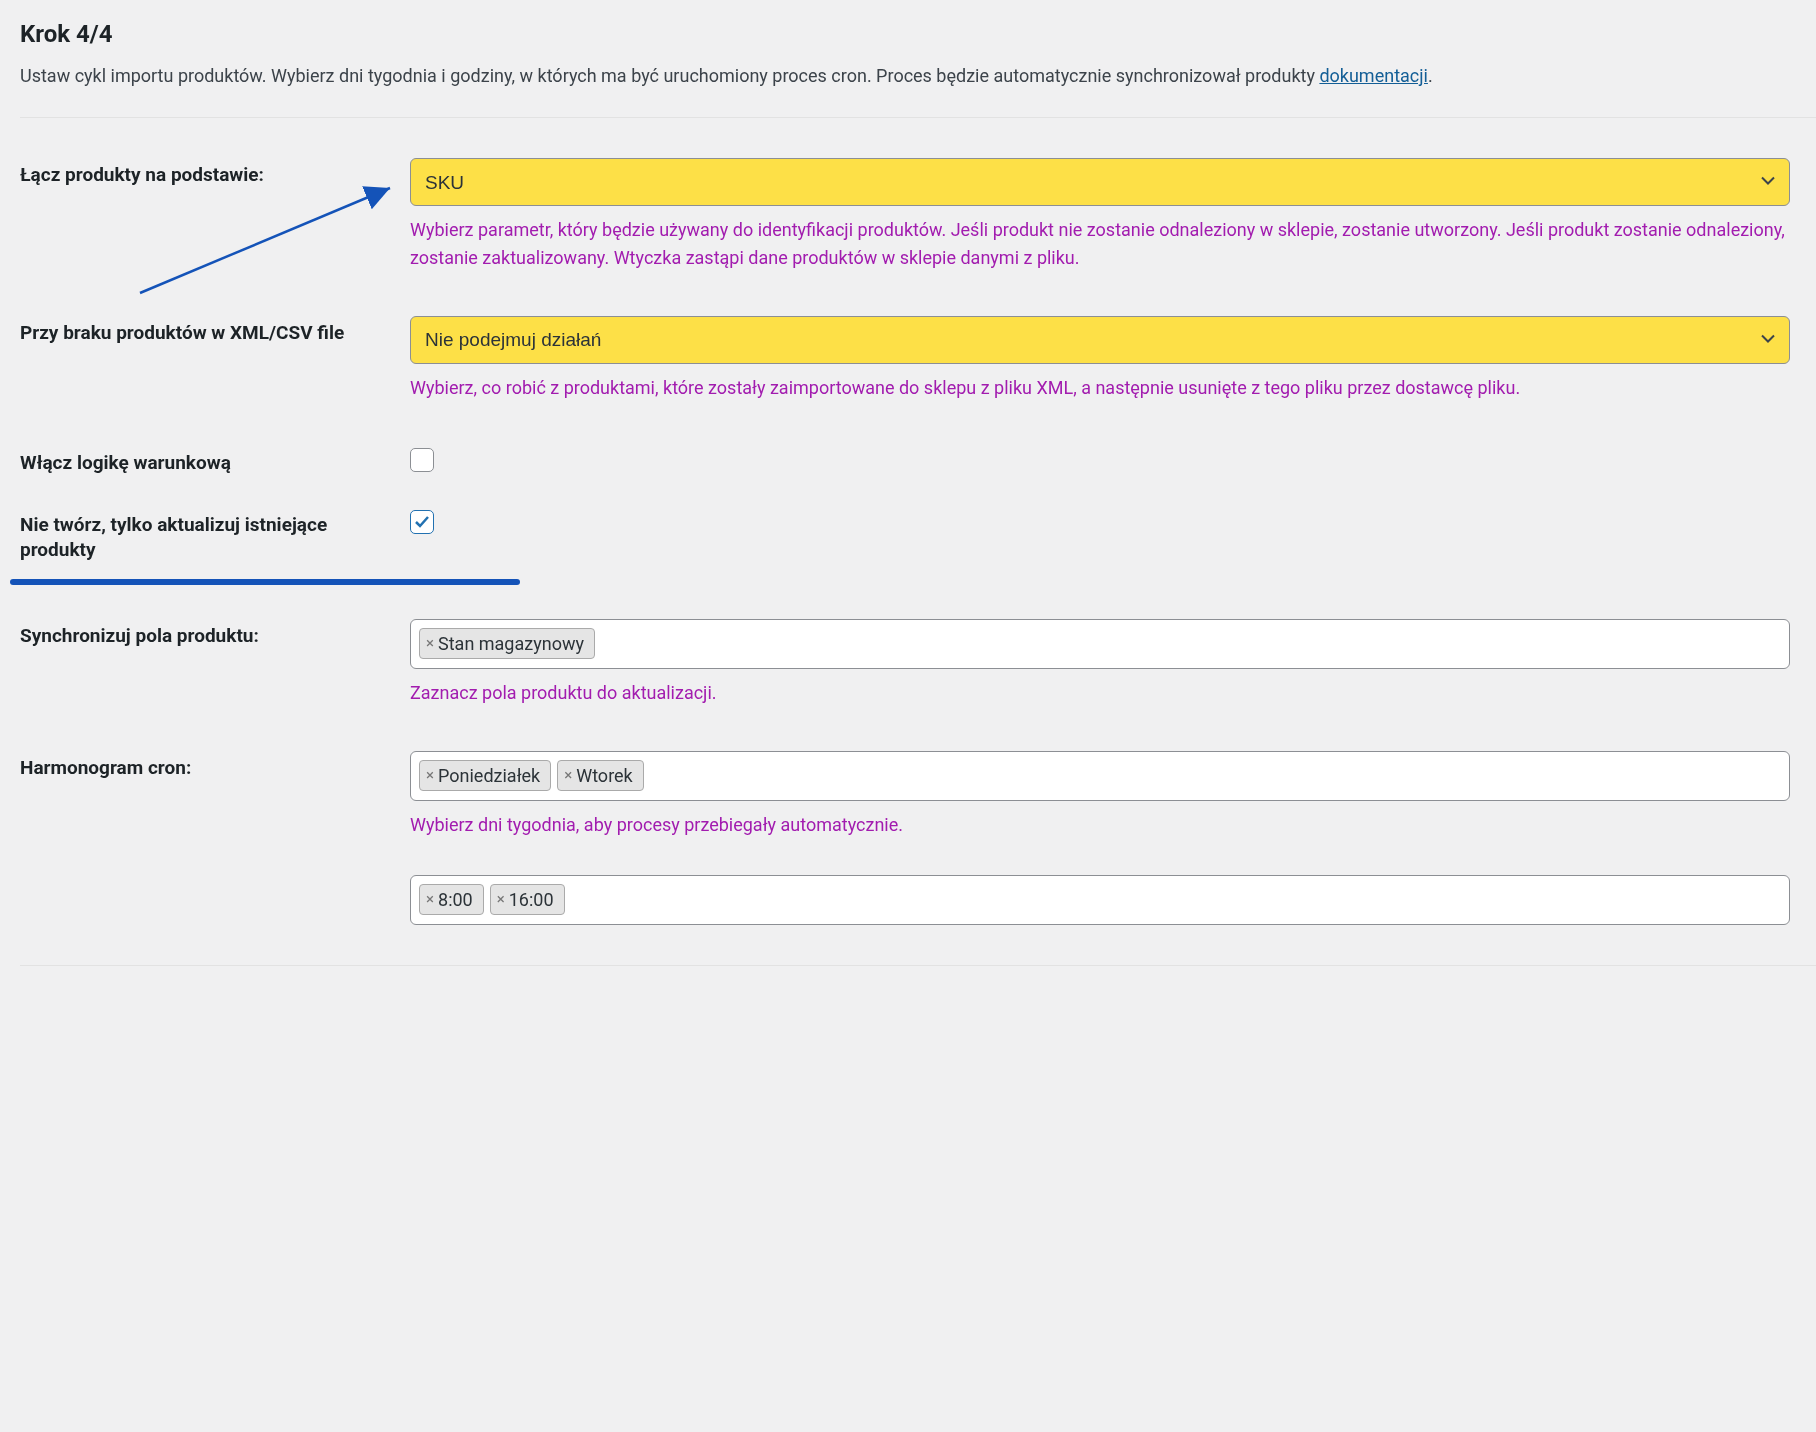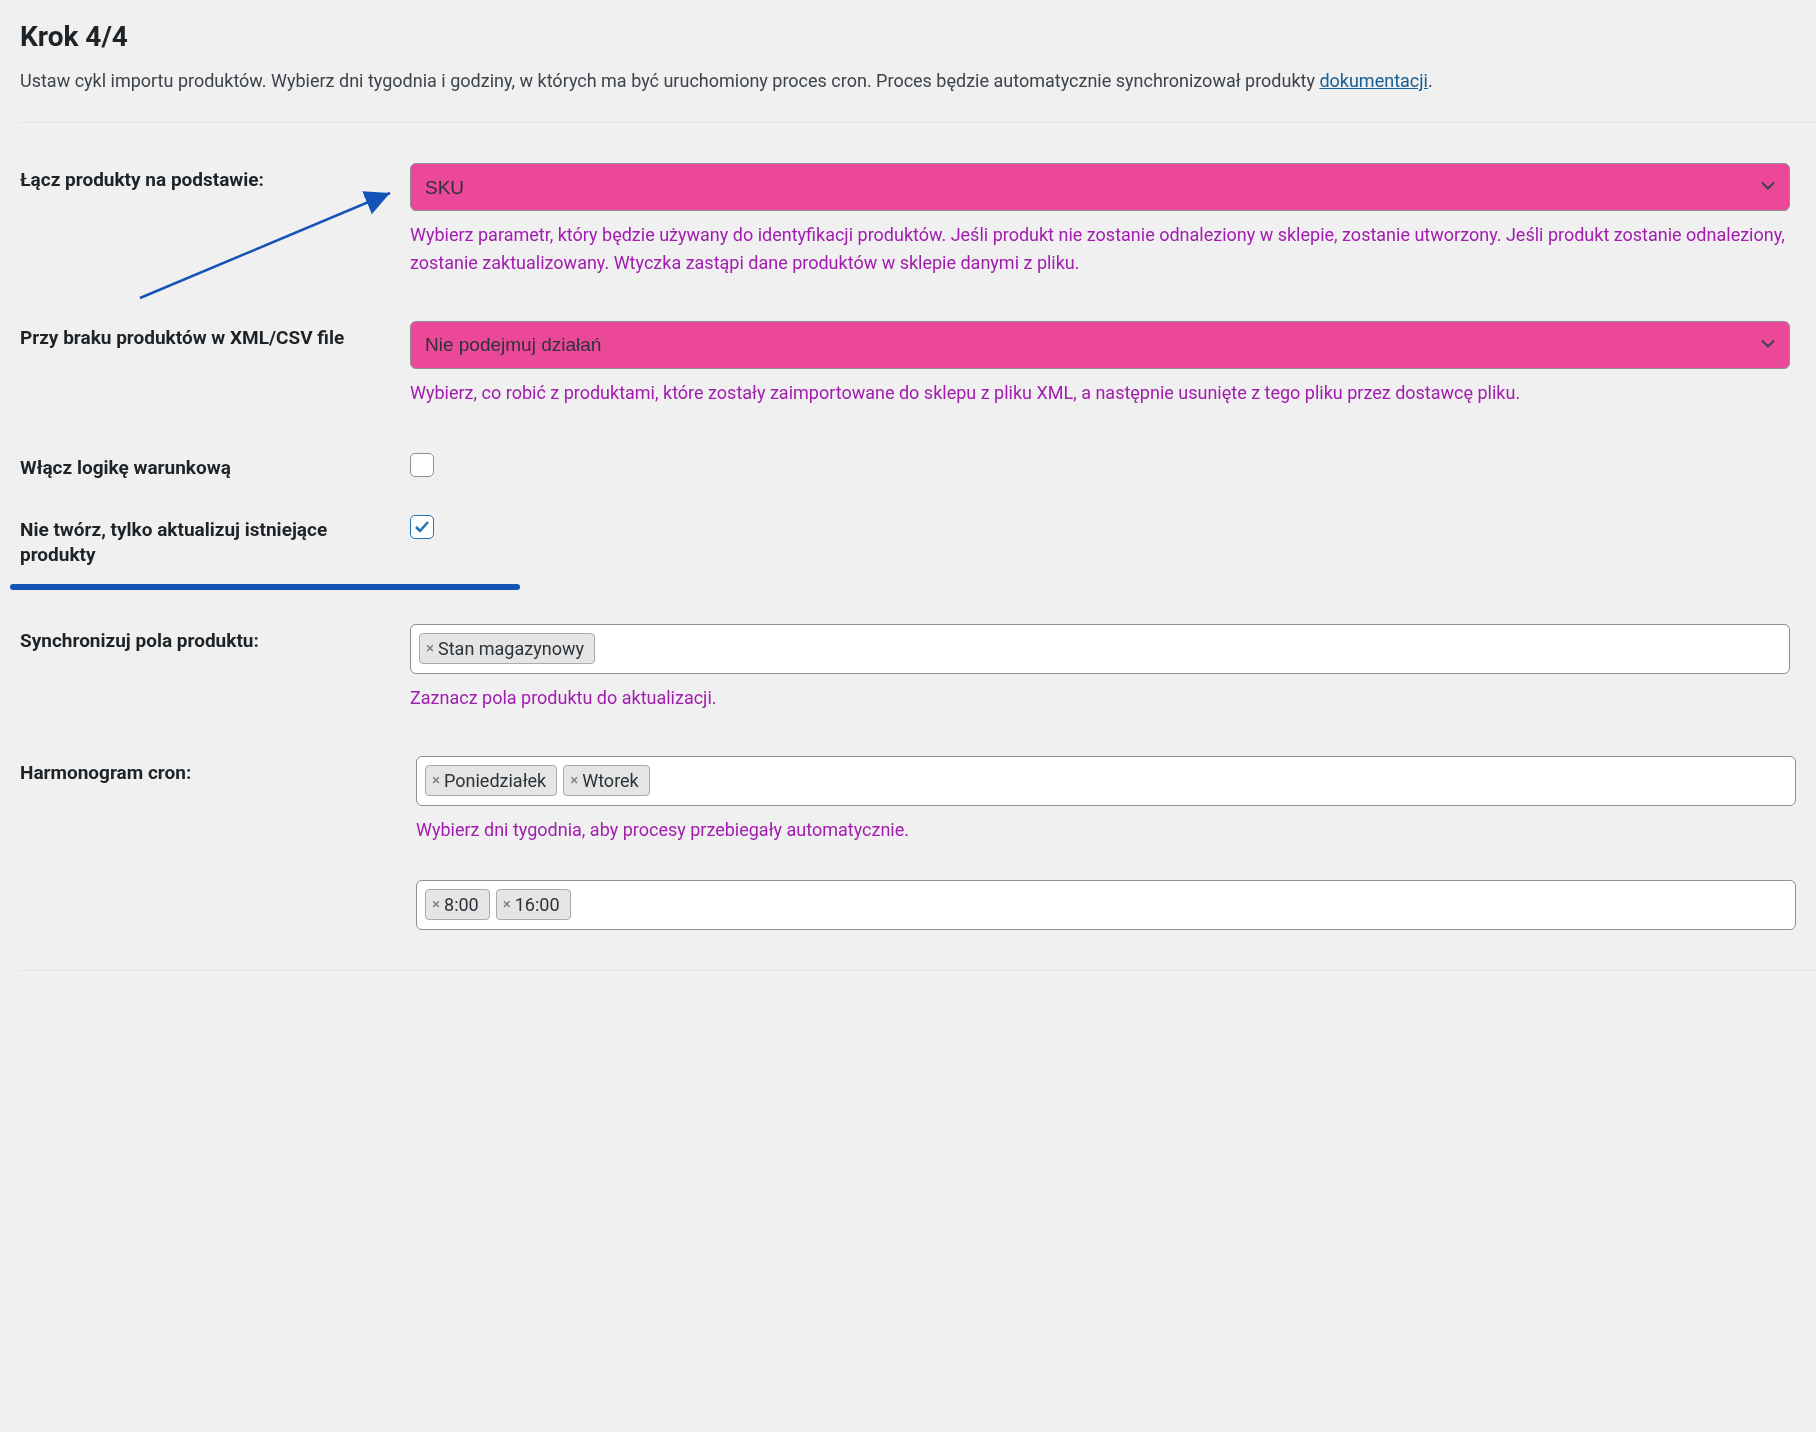--- a/index.html
+++ b/index.html
@@ -5,21 +5,21 @@
   * { box-sizing: border-box; margin: 0; padding: 0; }
   body {
     font-family: -apple-system, BlinkMacSystemFont, "Segoe UI", Roboto, sans-serif;
     background: #f0f0f1;
     color: #1d2327;
     padding: 20px 0 20px 20px;
     font-size: 18px;
     width: 1816px;
   }
   h2 {
-    font-size: 28px;
+    font-size: 24px;
     font-weight: 700;
     margin-bottom: 14px;
   }
   .intro {
     font-size: 18px;
     color: #3c434a;
     line-height: 1.5;
     margin-bottom: 28px;
     white-space: nowrap;
     overflow: hidden;
@@ -59,21 +59,21 @@
     max-width: 1400px;
     padding-right: 20px;
   }
   select.wp-select {
     width: 100%;
     height: 48px;
     font-size: 19px;
     padding: 0 20px 0 14px;
     border: 1px solid #8c8f94;
     border-radius: 6px;
-    background: #ec4899;
+    background: #fde047;
     appearance: none;
     -webkit-appearance: none;
     color: #2c3338;
     cursor: pointer;
   }
   .select-wrap {
     position: relative;
   }
   .select-wrap .chev {
     position: absolute;
@@ -231,21 +231,21 @@
     <div class="tags-input">
       <span class="tag">
         <span class="x">×</span>
         <span>Stan magazynowy</span>
       </span>
     </div>
     <p class="help">Zaznacz pola produktu do aktualizacji.</p>
   </div>
 </div>
 
-<div class="form-row" style="margin-bottom:0;justify-content:space-between;">
+<div class="form-row" style="margin-bottom:0;">
   <div class="form-label">Harmonogram cron:</div>
   <div class="form-control">
     <div class="tags-input">
       <span class="tag">
         <span class="x">×</span>
         <span>Poniedziałek</span>
       </span>
       <span class="tag">
         <span class="x">×</span>
         <span>Wtorek</span>

